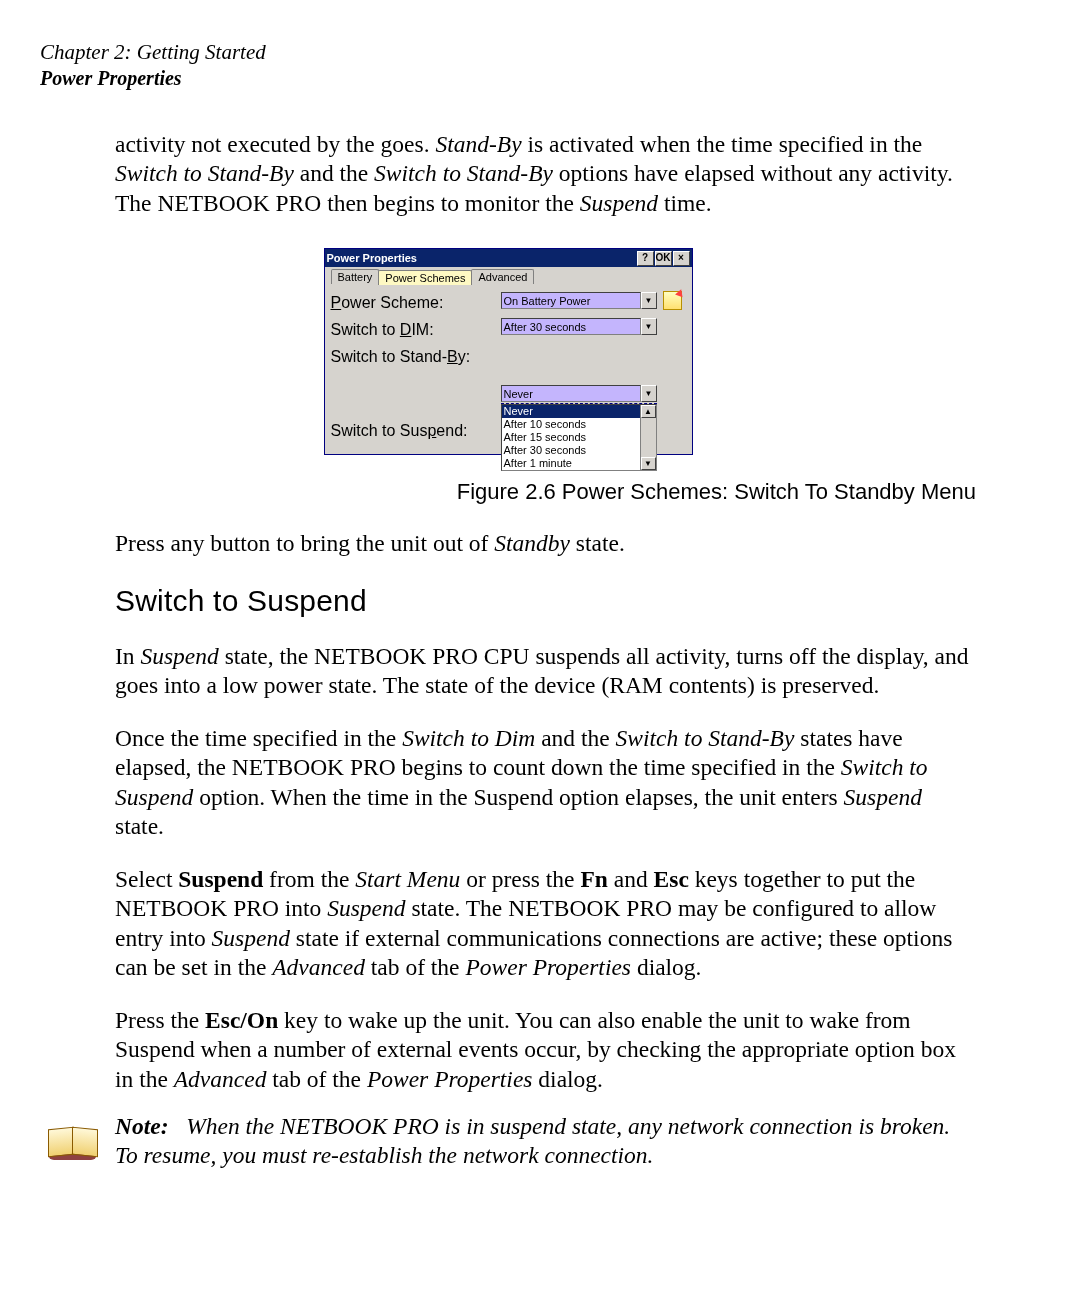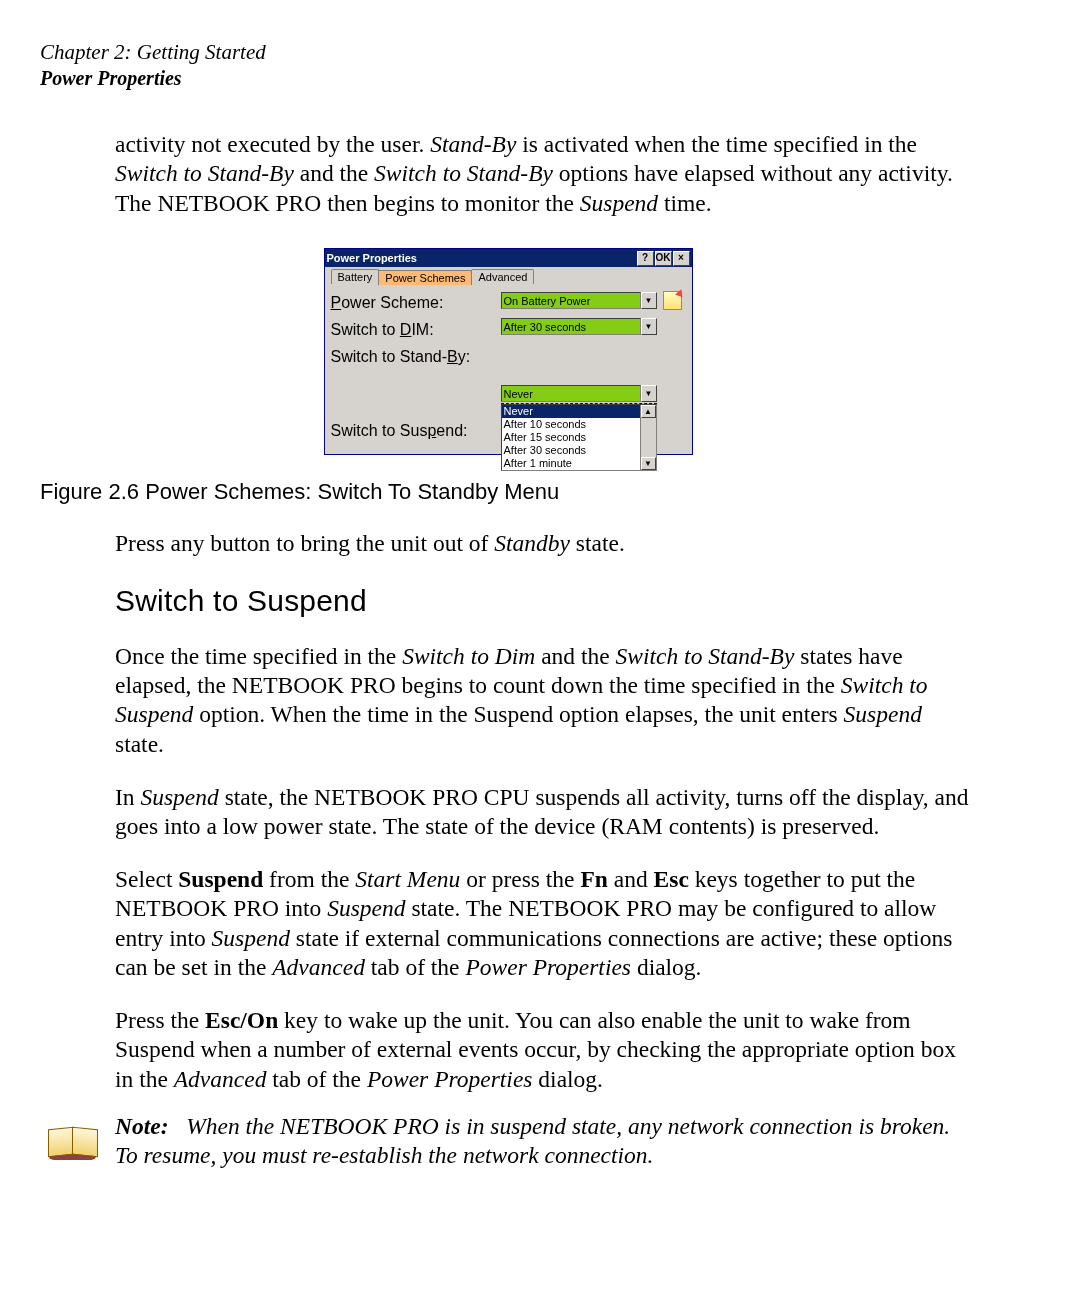--- a/index.html
+++ b/index.html
@@ -76,21 +76,21 @@
     border: 1px solid #808080;
     border-bottom: none;
     background: #d6d3ce;
     padding: 1px 6px;
     font-size: 11px;
     margin-right: -1px;
     border-top-left-radius: 2px;
     border-top-right-radius: 2px;
   }
   .tab.active {
-    background: #fdba74;
+    background: #fef9c3;
     position: relative;
     top: 1px;
   }
   .row {
     display: flex;
     align-items: flex-start;
     margin: 6px 0;
   }
   .row-label {
     width: 170px;
@@ -98,21 +98,21 @@
     padding-top: 3px;
   }
   .row-label u { text-decoration: underline; }
   .combo {
     display: flex;
     align-items: center;
   }
   .combo-box {
     width: 140px;
     height: 17px;
-    background: #84cc16;
+    background: #c4b5fd;
     border: 1px solid #808080;
     border-top-color:#404040; border-left-color:#404040;
     font-size: 11px;
     padding: 1px 2px;
     box-sizing: border-box;
     display: flex;
     align-items: center;
   }
   .combo-arrow {
     width: 16px; height: 17px;
@@ -162,21 +162,21 @@
     content: "";
     position: absolute;
     top: -3px; right: -3px;
     width: 0; height: 0;
     border-left: 4px solid transparent;
     border-right: 4px solid transparent;
     border-bottom: 7px solid #ff4040;
     transform: rotate(20deg);
   }
   .figure-caption {
-    text-align: left;
+    text-align: right;
     font-size: 22px;
     margin: 24px 0 12px 0;
     font-family: Arial, Helvetica, sans-serif;
   }
   .h2 {
     font-size: 30px;
     margin: 26px 0 14px 75px;
     font-family: Arial, Helvetica, sans-serif;
     font-weight: normal;
     letter-spacing: 0.2px;
@@ -230,21 +230,21 @@
 </style>
 </head>
 <body>
 
 <div class="page">
 
   <div class="chapter-header">Chapter 2:  Getting Started</div>
   <div class="section-header">Power Properties</div>
 
   <p class="body-text">
-    <span>activity not executed by the user. </span><i>Stand-By</i><span> is activated when the time specified in the </span><i>Switch to Stand-By</i><span> and the </span><i>Switch to Stand-By</i><span> options have elapsed without any activity. The NETBOOK PRO then begins to monitor the </span><i>Suspend</i><span> time.</span>
+    <span>activity not executed by the goes. </span><i>Stand-By</i><span> is activated when the time specified in the </span><i>Switch to Stand-By</i><span> and the </span><i>Switch to Stand-By</i><span> options have elapsed without any activity. The NETBOOK PRO then begins to monitor the </span><i>Suspend</i><span> time.</span>
   </p>
 
   <div class="figure-area">
     <div class="dialog">
       <div class="titlebar">
         <span class="titlebar-text">Power Properties</span>
         <div class="titlebar-btn">?</div>
         <div class="titlebar-btn">OK</div>
         <div class="titlebar-btn">×</div>
       </div>
@@ -304,25 +304,25 @@
 
   <div class="figure-caption">Figure 2.6 Power Schemes: Switch To Standby Menu</div>
 
   <p class="body-text">
     <span>Press any button to bring the unit out of </span><i>Standby</i><span> state.</span>
   </p>
 
   <div class="h2">Switch to Suspend</div>
 
   <p class="body-text">
+    <span>In </span><i>Suspend</i><span> state, the NETBOOK PRO CPU suspends all activity, turns off the display, and goes into a low power state. The state of the device (RAM contents) is preserved.</span>
+  </p>
+
+  <p class="body-text">
     <span>Once the time specified in the </span><i>Switch to Dim</i><span> and the </span><i>Switch to Stand-By</i><span> states have elapsed, the NETBOOK PRO begins to count down the time specified in the </span><i>Switch to Suspend</i><span> option. When the time in the Suspend option elapses, the unit enters </span><i>Suspend</i><span> state.</span>
-  </p>
-
-  <p class="body-text">
-    <span>In </span><i>Suspend</i><span> state, the NETBOOK PRO CPU suspends all activity, turns off the display, and goes into a low power state. The state of the device (RAM contents) is preserved.</span>
   </p>
 
   <p class="body-text">
     <span>Select </span><b>Suspend</b><span> from the </span><i>Start Menu</i><span> or press the </span><b>Fn</b><span> and </span><b>Esc</b><span> keys together to put the NETBOOK PRO into </span><i>Suspend</i><span> state. The NETBOOK PRO may be configured to allow entry into </span><i>Suspend</i><span> state if external communications connections are active; these options can be set in the </span><i>Advanced</i><span> tab of the </span><i>Power Properties</i><span> dialog.</span>
   </p>
 
   <p class="body-text">
     <span>Press the </span><b>Esc/On</b><span> key to wake up the unit. You can also enable the unit to wake from Suspend when a number of external events occur, by checking the appropriate option box in the </span><i>Advanced</i><span> tab of the </span><i>Power Properties</i><span> dialog.</span>
   </p>
 

